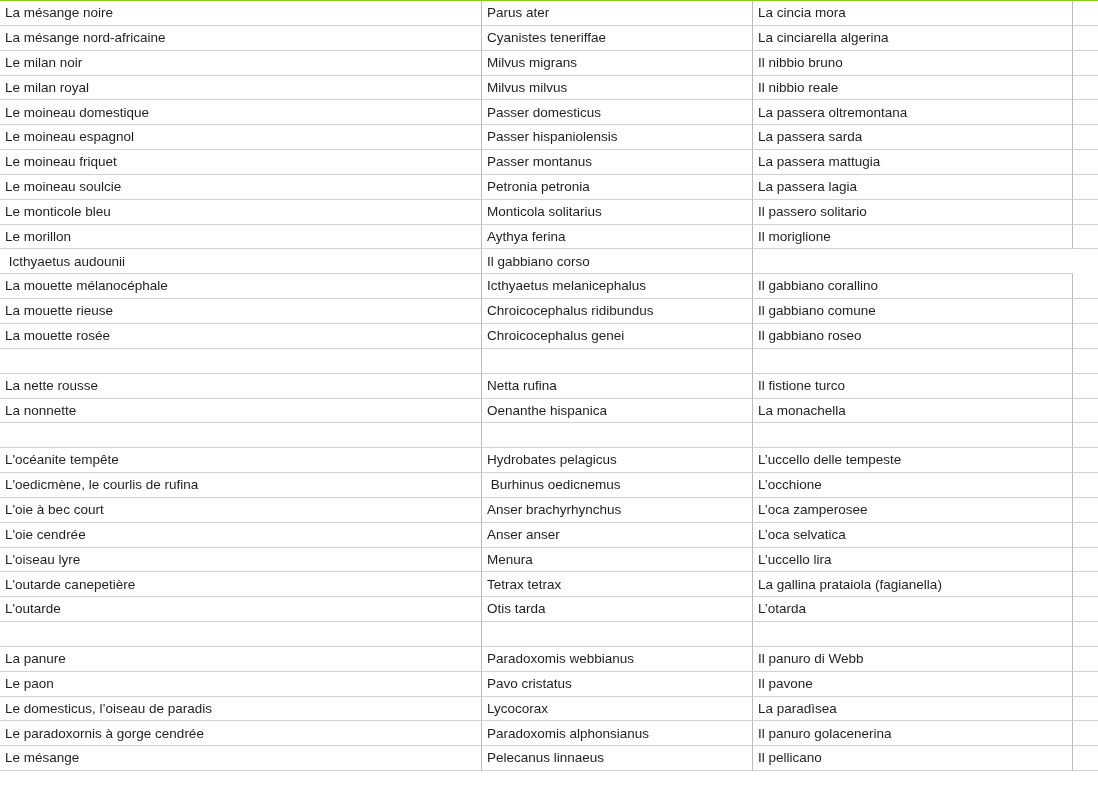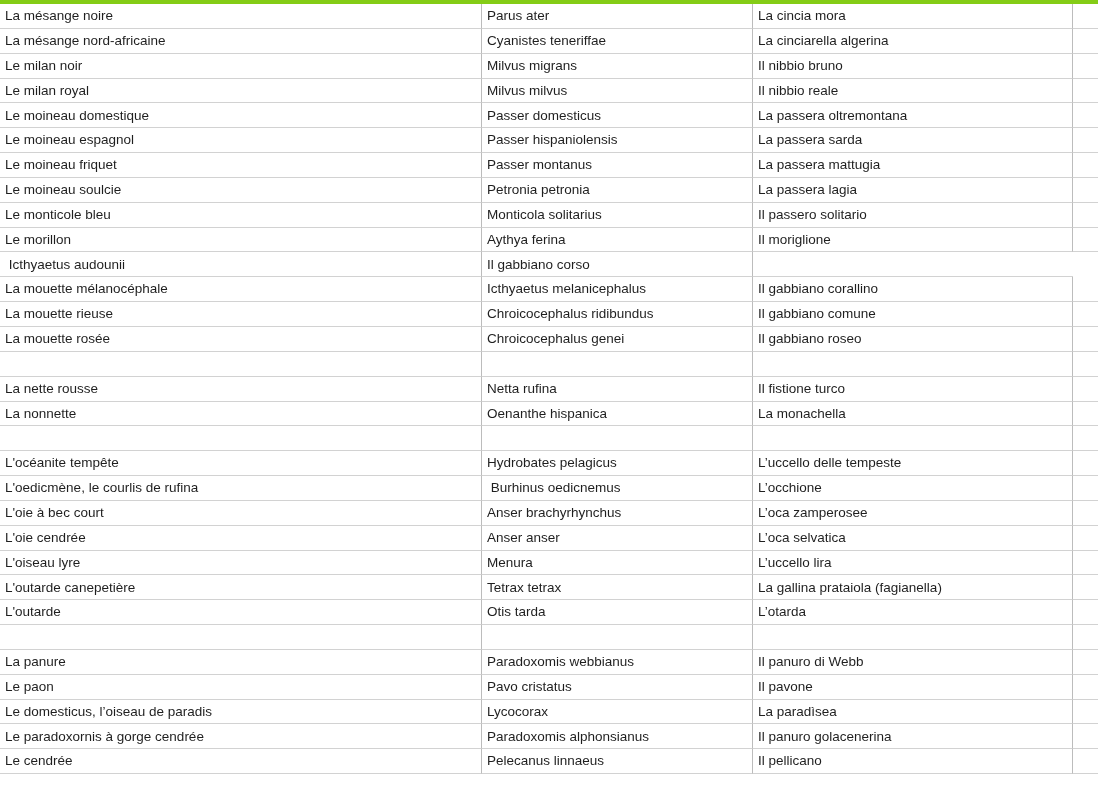--- a/index.html
+++ b/index.html
@@ -3,21 +3,21 @@
 <meta charset="utf-8">
 <style>
   html, body { margin: 0; padding: 0; background: #ffffff; }
   body { font-family: "Liberation Sans", sans-serif; }
 
   .sheet {
     width: 1098px;
     height: 796px;
     background: #ffffff;
     overflow: hidden;
-    border-top: 4px solid #84cc16;
+    border-top: 1px solid #84cc16;
     box-sizing: border-box;
   }
 
   .row {
     display: grid;
     grid-template-columns: 482px 271px 320px 25px;
     height: 24.85px;
     box-sizing: border-box;
   }
 
@@ -215,19 +215,19 @@
         <div class="cell">La paradìsea</div>
         <div class="cell extra"></div>
       </div>
       <div class="row">
         <div class="cell">Le paradoxornis à gorge cendrée</div>
         <div class="cell">Paradoxomis alphonsianus</div>
         <div class="cell">Il panuro golacenerina</div>
         <div class="cell extra"></div>
       </div>
       <div class="row">
-        <div class="cell">Le cendrée</div>
+        <div class="cell">Le mésange</div>
         <div class="cell">Pelecanus linnaeus</div>
         <div class="cell">Il pellicano</div>
         <div class="cell extra"></div>
       </div>
     </div>
 </div>
 
 </body></html>

